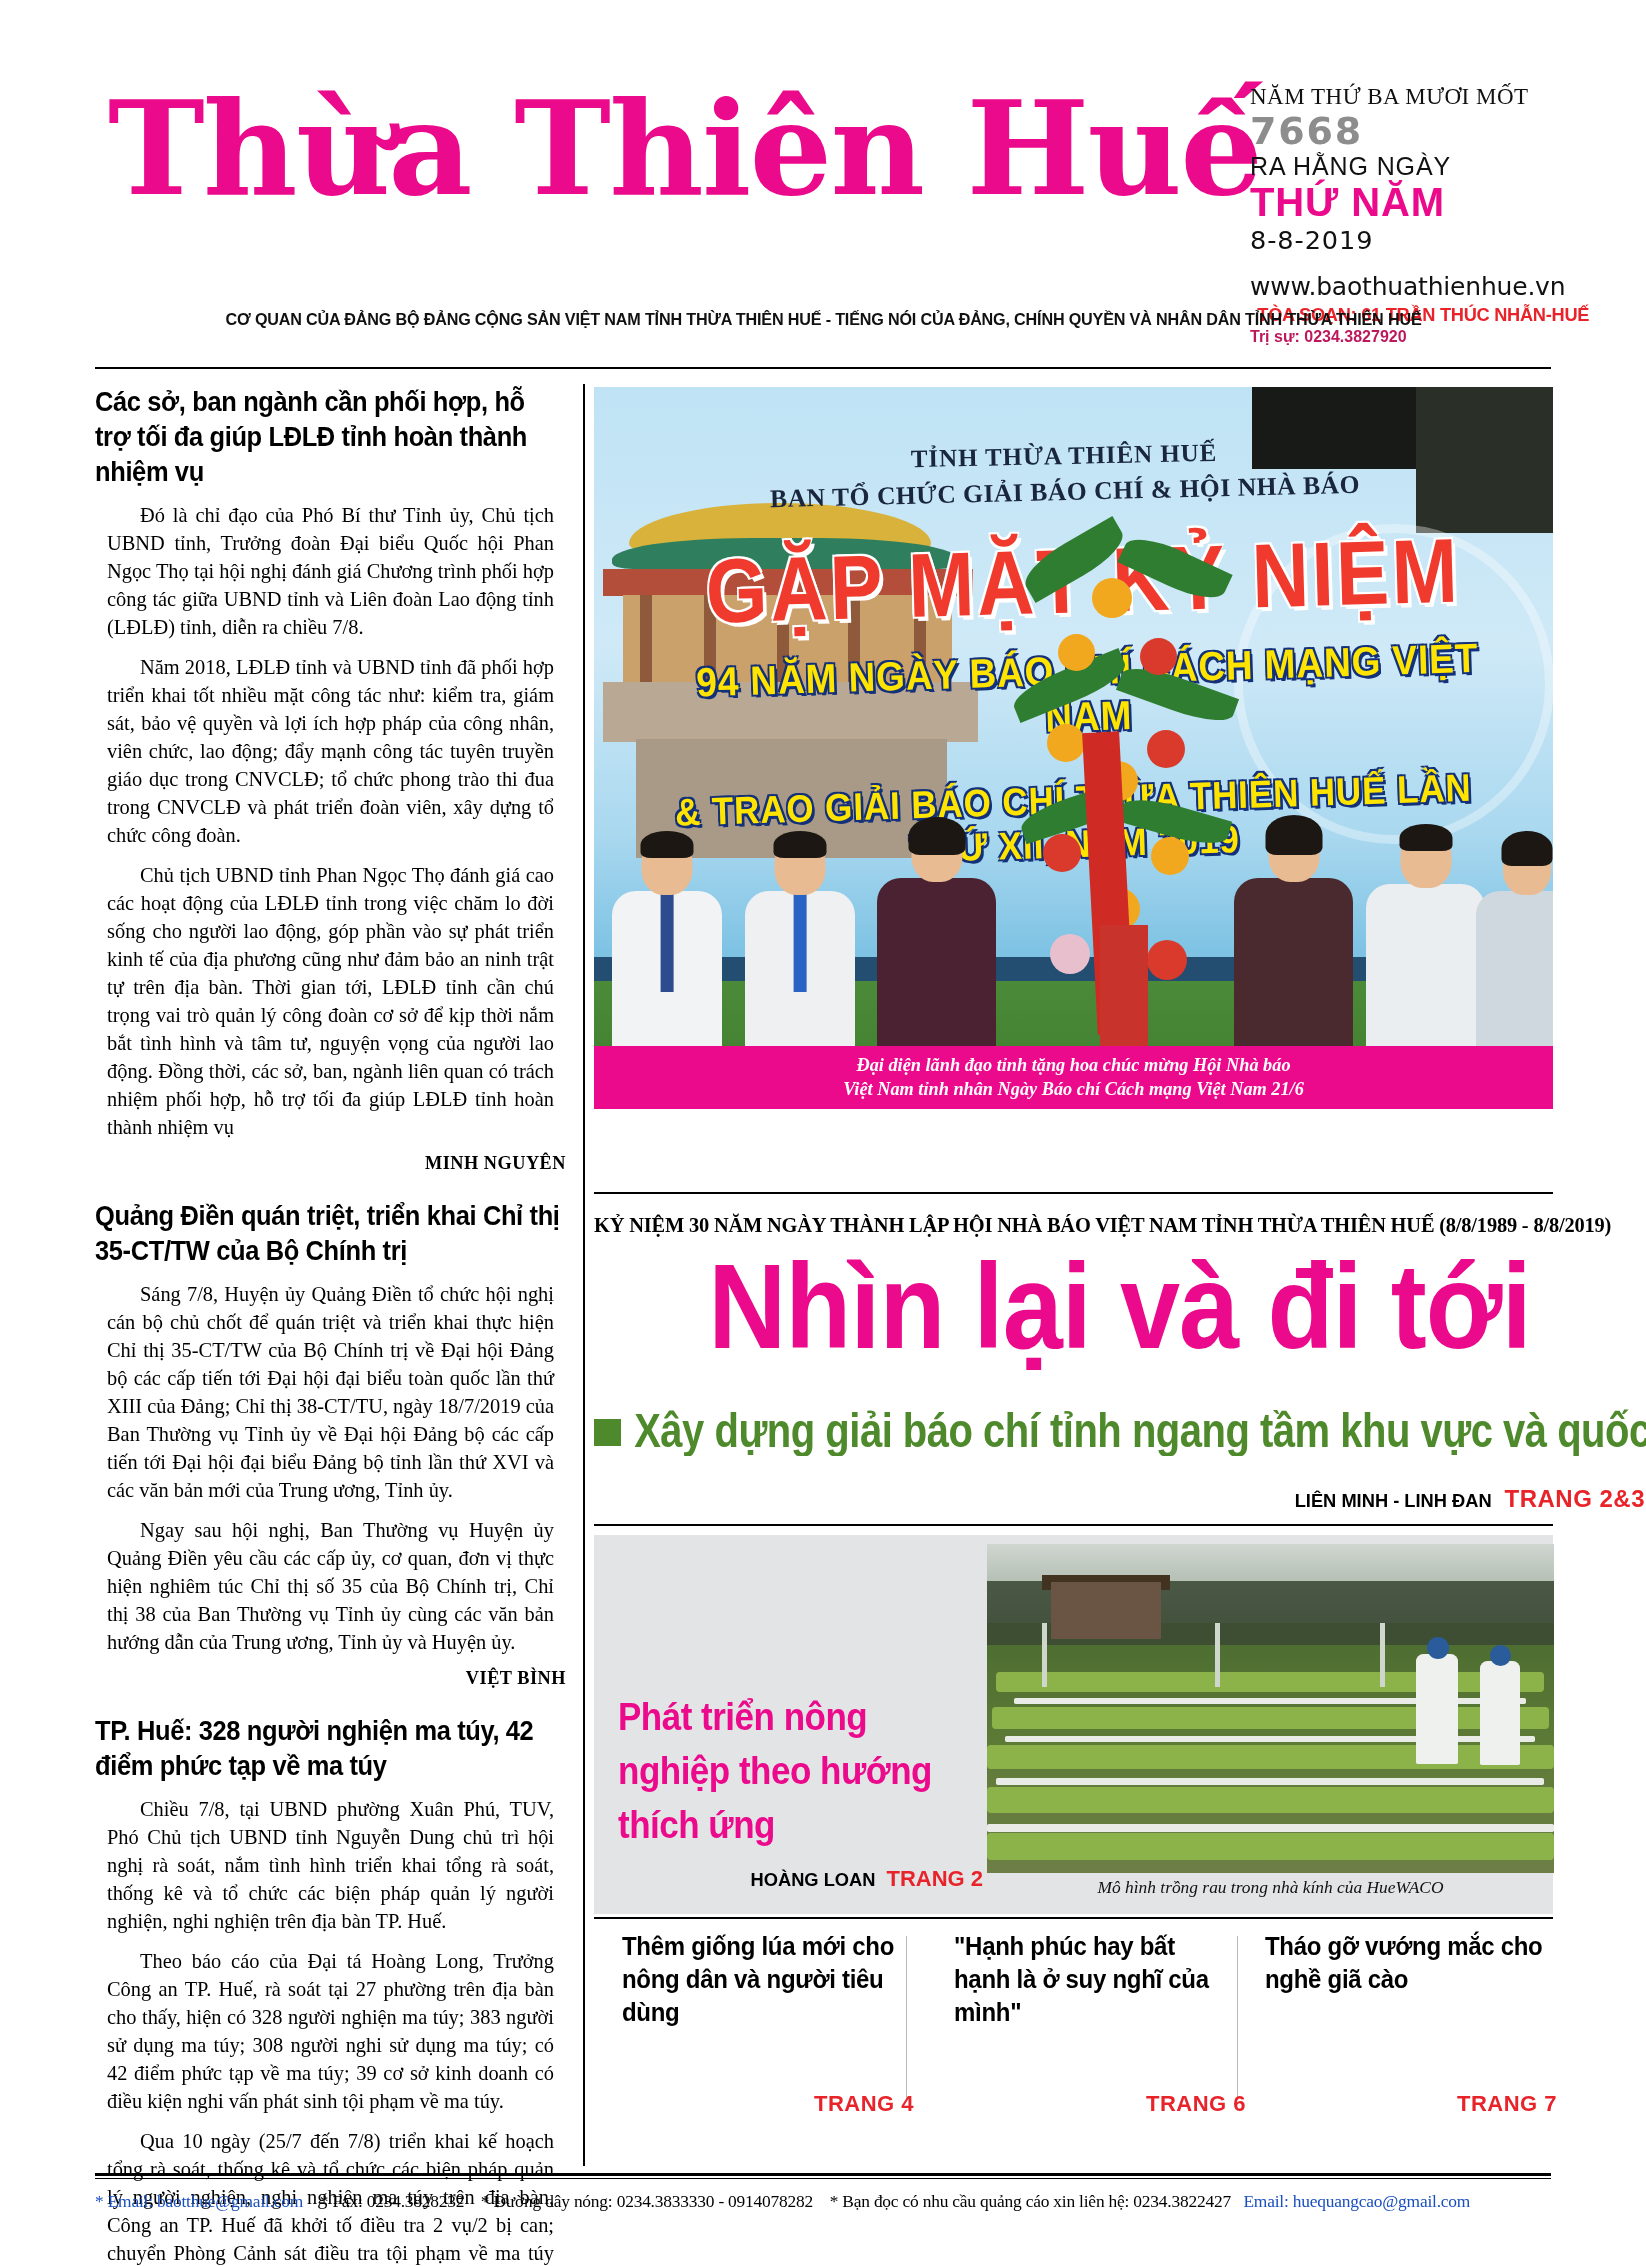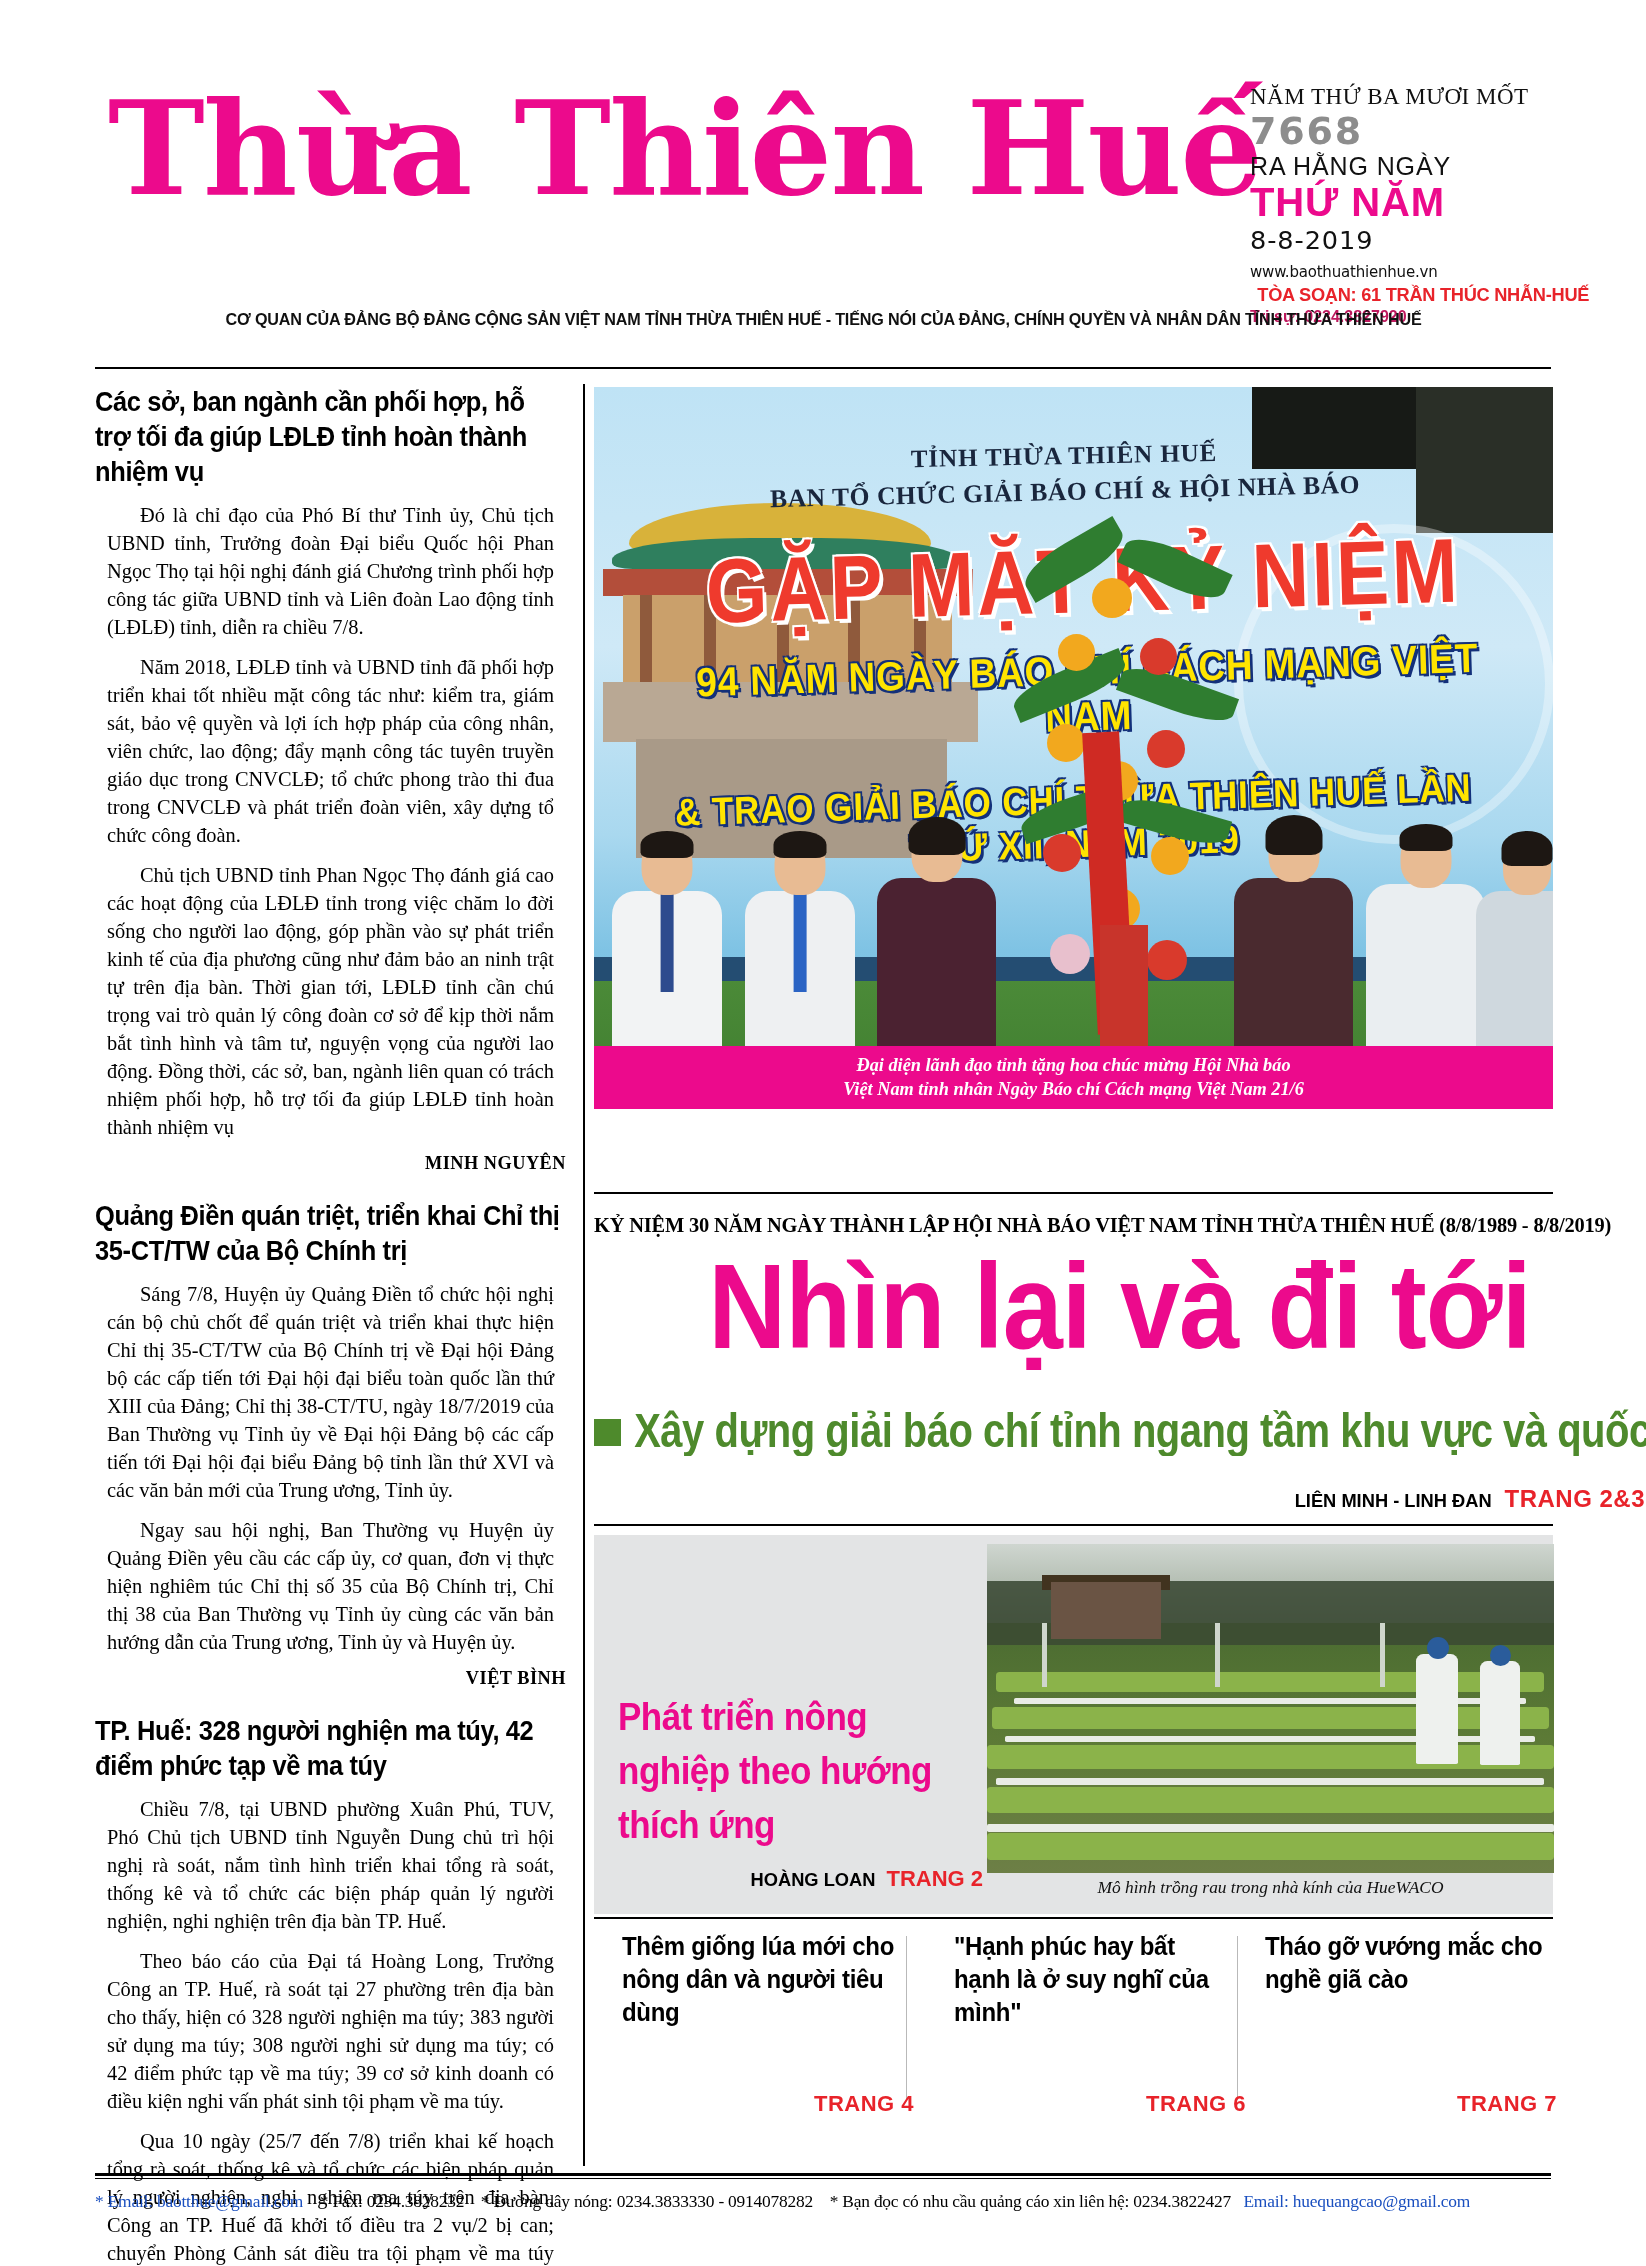--- a/index.html
+++ b/index.html
@@ -39,21 +39,21 @@
   .mi-weekday{
     font-family:"Liberation Sans", sans-serif;font-weight:bold;
     font-size:40px;color:#ec0a8c;letter-spacing:0.9px;line-height:42px;margin-top:0px;
   }
   .mi-date{
     font-family:"DejaVu Sans", sans-serif;
     font-size:25.6px;color:#111;letter-spacing:0.9px;margin-top:1.8px;
   }
   .mi-web{
     font-family:"DejaVu Sans", sans-serif;
-    font-size:15px;color:#111;margin-top:8px;letter-spacing:-0.2px;
+    font-size:25px;color:#111;margin-top:17px;letter-spacing:-0.2px;
   }
   .mi-office{
     font-family:"Liberation Sans", sans-serif;font-weight:bold;
     font-size:19px;color:#e8232a;margin-top:3.7px;letter-spacing:-0.3px;white-space:nowrap;
     transform:scaleX(.96);transform-origin:center;
   }
   .mi-phone{
     font-family:"Liberation Sans", sans-serif;font-weight:bold;
     font-size:16px;color:#be185d;margin-top:1.8px;letter-spacing:0px;
   }

